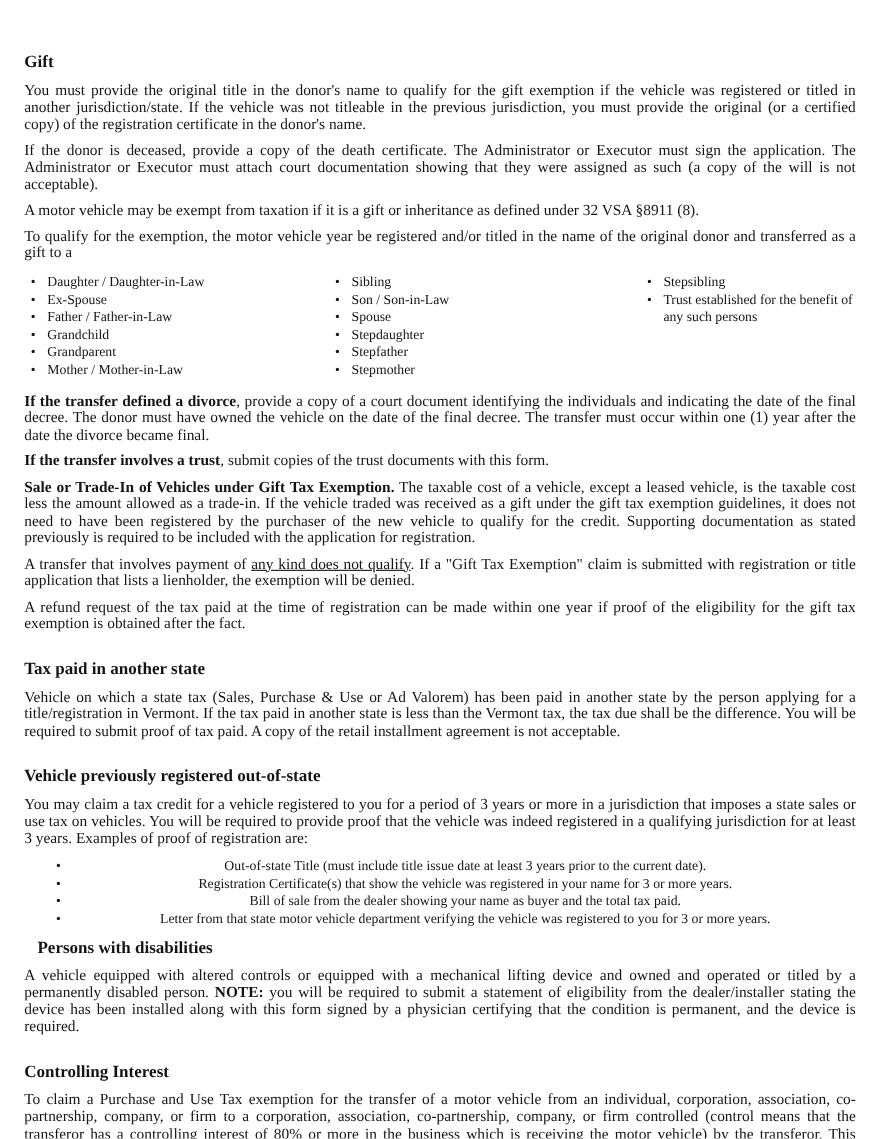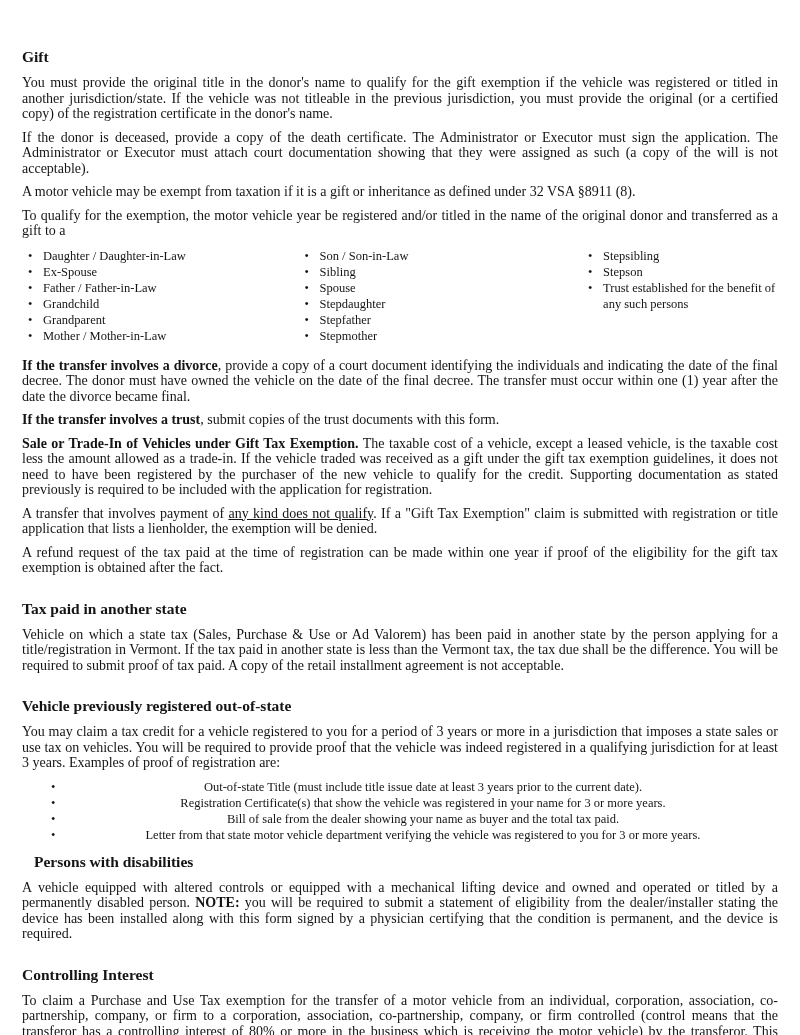--- a/index.html
+++ b/index.html
@@ -65,35 +65,34 @@
     <div class="recipients">
       <ul class="col1">
         <li class="bullet">Daughter / Daughter-in-Law</li>
         <li class="bullet">Ex-Spouse</li>
         <li class="bullet">Father / Father-in-Law</li>
         <li class="bullet">Grandchild</li>
         <li class="bullet">Grandparent</li>
         <li class="bullet">Mother / Mother-in-Law</li>
       </ul>
       <ul class="col2">
+        <li class="bullet">Sibling</li>
         <li class="bullet">Son / Son-in-Law</li>
-        <li class="bullet">Sibling</li>
         <li class="bullet">Spouse</li>
         <li class="bullet">Stepdaughter</li>
         <li class="bullet">Stepfather</li>
         <li class="bullet">Stepmother</li>
       </ul>
       <ul class="col3">
         <li class="bullet">Stepsibling</li>
-        <li class="bullet">Stepson</li>
         <li class="bullet">Trust established for the benefit of any such persons</li>
       </ul>
     </div>
 
-    <p class="body"><span class="b">If the transfer involves a divorce</span><span>, provide a copy of a court document identifying the individuals and indicating the date of the final decree. The donor must have owned the vehicle on the date of the final decree. The transfer must occur within one (1) year after the date the divorce became final.</span></p>
+    <p class="body"><span class="b">If the transfer defined a divorce</span><span>, provide a copy of a court document identifying the individuals and indicating the date of the final decree. The donor must have owned the vehicle on the date of the final decree. The transfer must occur within one (1) year after the date the divorce became final.</span></p>
 
     <p class="body"><span class="b">If the transfer involves a trust</span><span>, submit copies of the trust documents with this form.</span></p>
 
     <p class="body"><span class="b">Sale or Trade-In of Vehicles under Gift Tax Exemption.</span><span> The taxable cost of a vehicle, except a leased vehicle, is the taxable cost less the amount allowed as a trade-in.  If the vehicle traded was received as a gift under the gift tax exemption guidelines, it does not need to have been registered by the purchaser of the new vehicle to qualify for the credit. Supporting documentation as stated previously is required to be included with the application for registration.</span></p>
 
     <p class="body"><span>A transfer that involves payment of </span><span class="u">any kind does not qualify</span><span>.  If a "Gift Tax Exemption" claim is submitted with registration or title application that lists a lienholder, the exemption will be denied.</span></p>
 
     <p class="body">A refund request of the tax paid at the time of registration can be made within one year if proof of the eligibility for the gift tax exemption is obtained after the fact.</p>
   </div>
 

